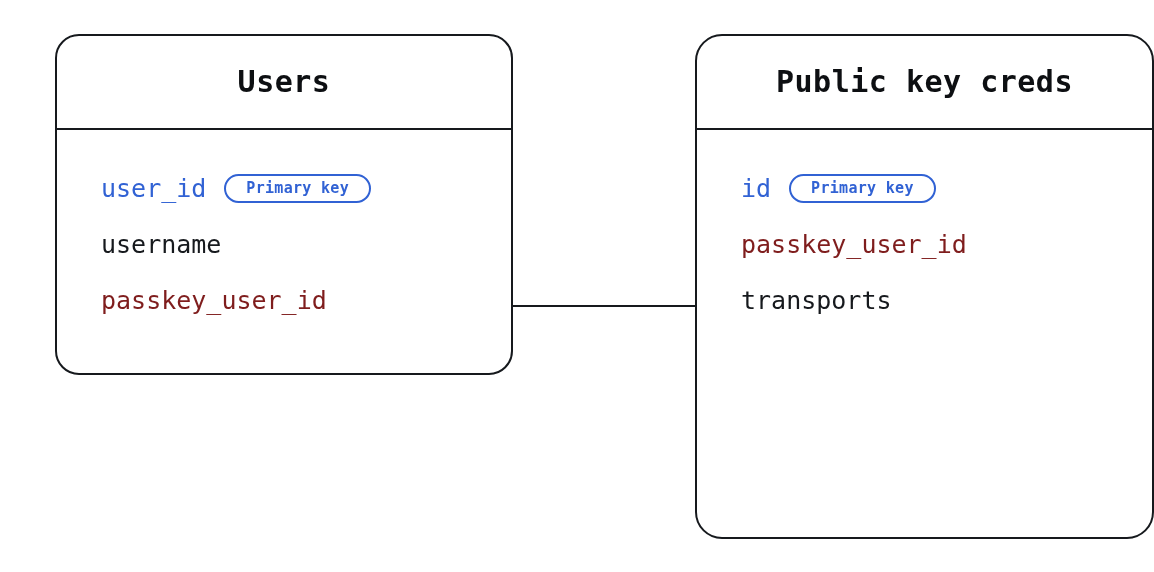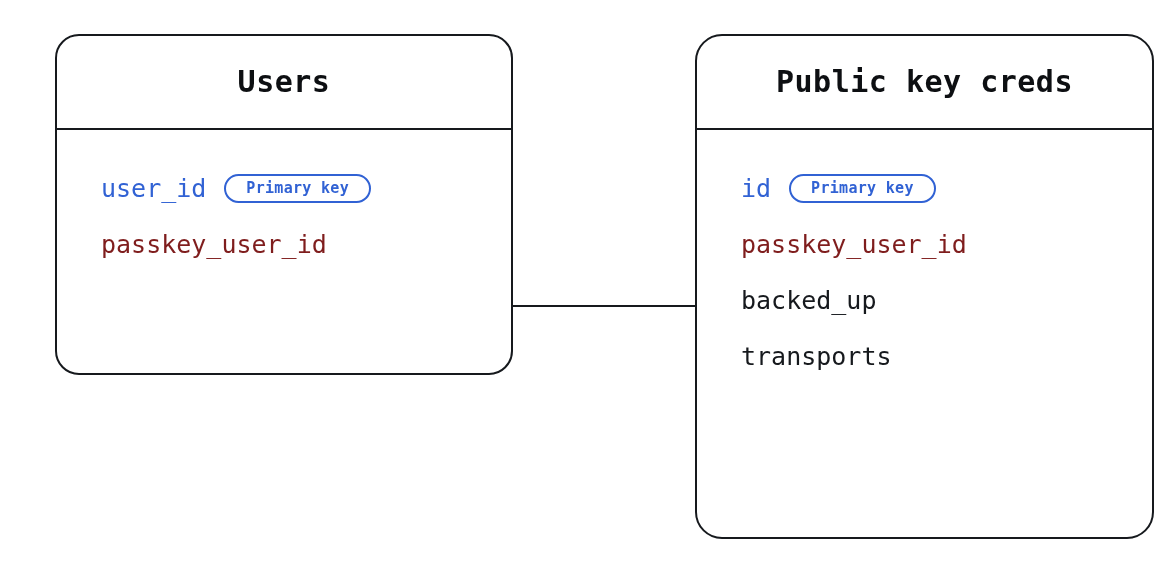--- a/index.html
+++ b/index.html
@@ -141,20 +141,23 @@
     </div>
     <div class="entity-body">
 
       <div class="field-row">
         <span class="field-name is-pk">user_id</span>
         <span class="pk-badge">
           <span class="pk-badge-label">Primary key</span>
         </span>
       </div>
 
+      <div class="field-row">
+        <span class="field-name is-plain">username</span>
+      </div>
 
       <div class="field-row">
         <span class="field-name is-fk">passkey_user_id</span>
       </div>
 
     </div>
   </div>
 
   <div class="connector" id="rel-users-pkcreds"></div>
 
@@ -169,23 +172,20 @@
         <span class="pk-badge">
           <span class="pk-badge-label">Primary key</span>
         </span>
       </div>
 
 
       <div class="field-row">
         <span class="field-name is-fk">passkey_user_id</span>
       </div>
 
-      <div class="field-row">
-        <span class="field-name is-plain">backed_up</span>
-      </div>
 
 
       <div class="field-row">
         <span class="field-name is-plain">transports</span>
       </div>
 
     </div>
   </div>
 
 </div>

